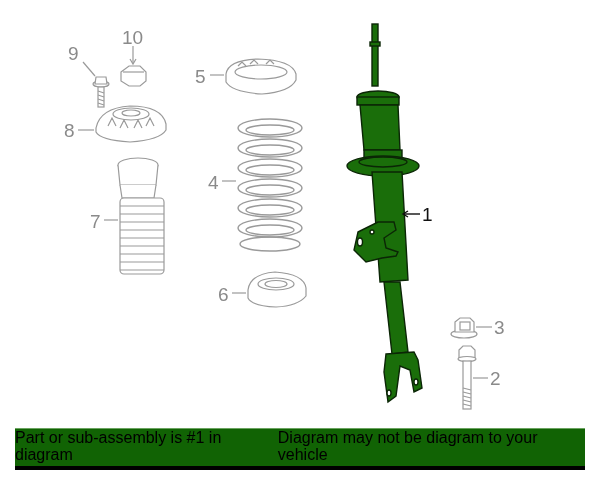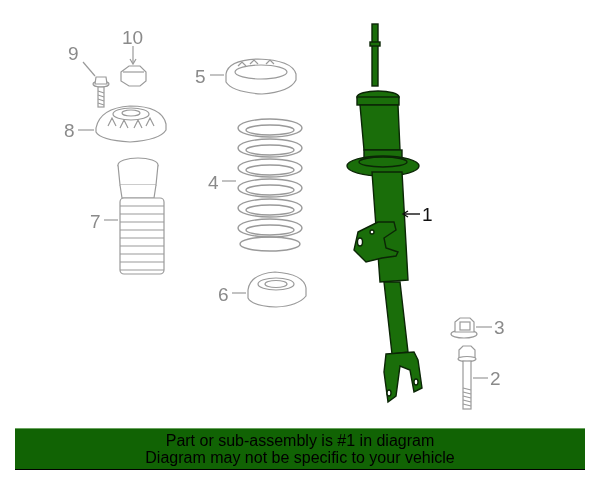--- a/index.html
+++ b/index.html
@@ -1,22 +1,22 @@
 <!DOCTYPE html>
 <html><head>
 <meta charset="utf-8">
 <style>
   html, body { margin:0; padding:0; background:#ffffff; }
   body { width:600px; height:480px; position:relative; overflow:hidden; font-family:"Liberation Sans", sans-serif; }
   #diagram { position:absolute; left:0; top:0; width:600px; height:425px; }
   .callout { font-family:"Liberation Sans", sans-serif; font-size:19px; fill:#8a8a8a; }
   .callout.main { fill:#111111; }
   .banner { position:absolute; left:15px; top:428px; width:570px; height:42px; background:#116304;
-            border-top:1px solid #6aa35f; border-bottom:1px solid #000000; box-sizing:border-box;
-            display:flex; flex-direction:column; align-items:center; justify-content:center; }
+            border-top:1px solid #6aa35f; border-bottom:4px solid #000000; box-sizing:border-box;
+            display:flex; flex-direction:row; align-items:flex-start; justify-content:center; }
   .banner span { color:#000; font-size:16px; line-height:17px; font-family:"Liberation Sans", sans-serif; }
 </style>
 </head>
 <body>
 
 <svg id="diagram" viewBox="0 0 600 425" xmlns="http://www.w3.org/2000/svg">
 
   <g fill="#fff" stroke="#9a9a9a" stroke-width="1.2">
     <path d="M121 72 L129 66 L140 66 L146 72 L146 81 L140 86 L129 86 L121 81 Z"></path>
     <path d="M123 72 L144 72"></path>
@@ -122,14 +122,14 @@
     <ellipse cx="467" cy="359" rx="9" ry="2.5"></ellipse>
     <rect x="463" y="361" width="8" height="48"></rect>
     <path d="M463 388 L471 390 M463 392 L471 394 M463 396 L471 398 M463 400 L471 402 M463 404 L471 406"></path>
   </g>
   <line x1="473" y1="378" x2="488" y2="378" stroke="#9a9a9a" stroke-width="1.2"></line>
   <text class="callout" x="490" y="385">2</text>
 </svg>
 
 <div class="banner">
   <span>Part or sub-assembly is #1 in diagram</span>
-  <span>Diagram may not be specific to your vehicle</span>
+  <span>Diagram may not be diagram to your vehicle</span>
 </div>
 
 </body></html>

